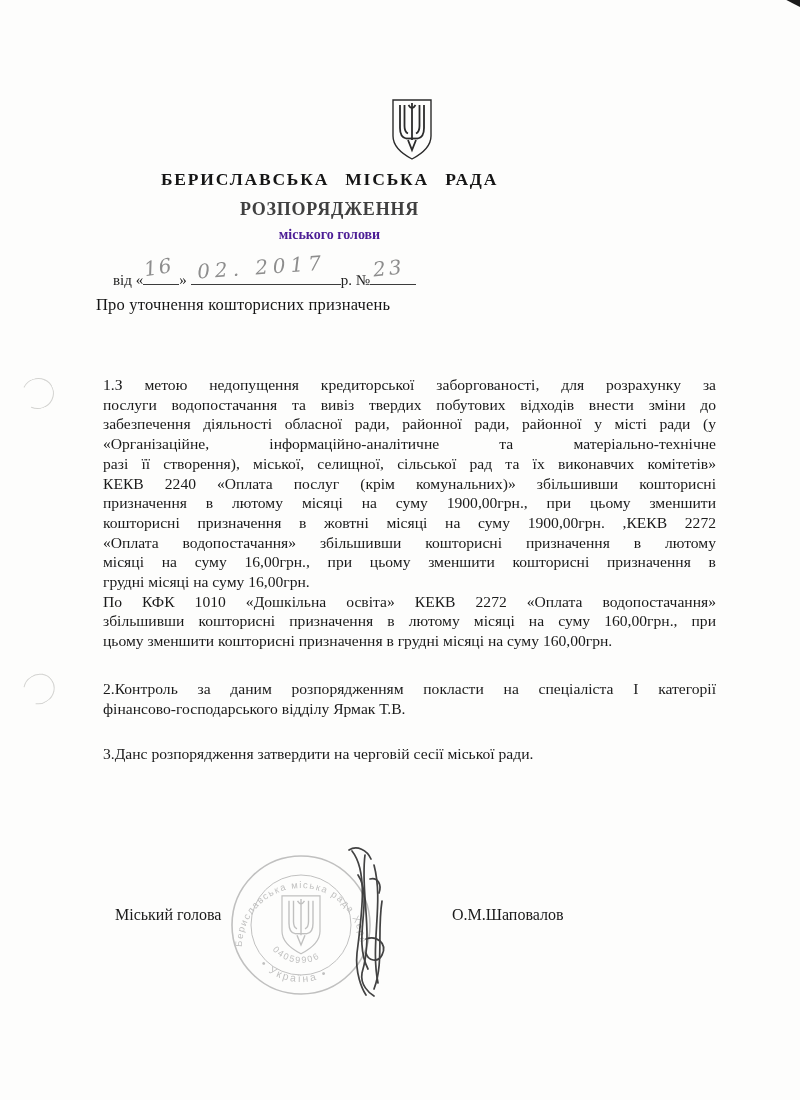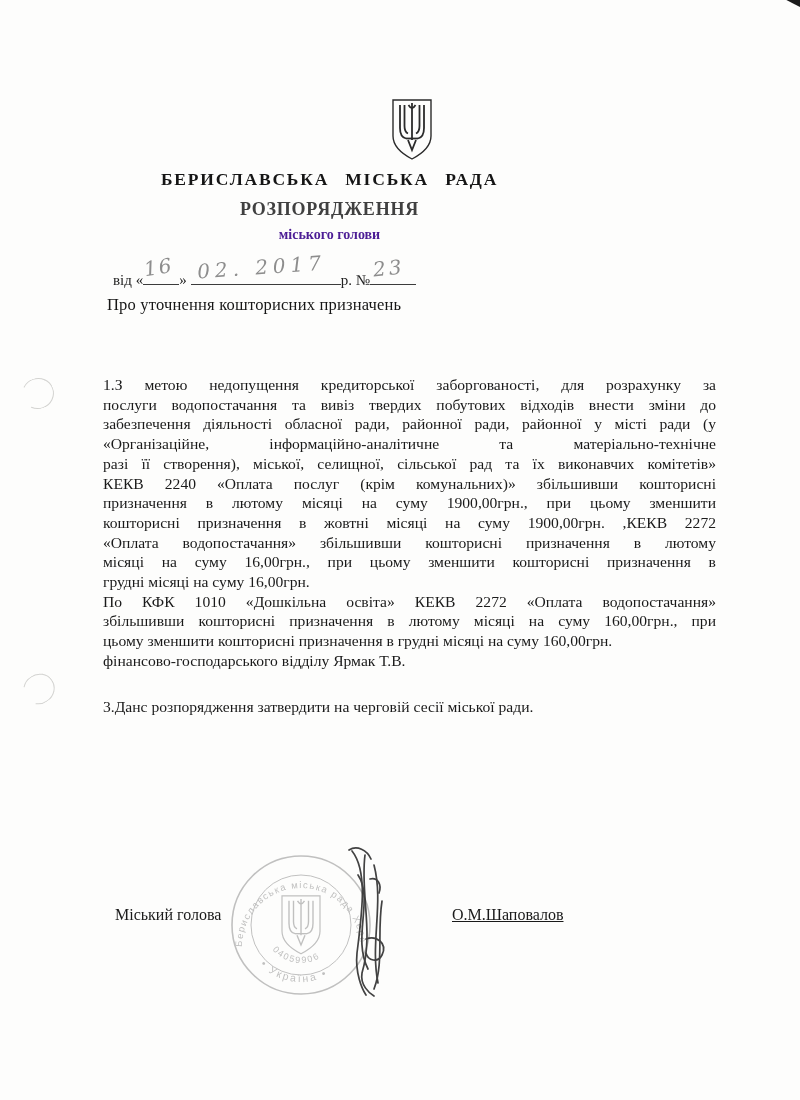--- a/index.html
+++ b/index.html
@@ -53,37 +53,37 @@
   .slot.num{width:46px;}
   .hw{
     position:absolute;font-family:"DejaVu Serif", serif;font-style:italic;
     color:#8d8d8d;white-space:nowrap;pointer-events:none;
   }
   .hw.day{left:1px;top:-14px;font-size:20px;transform:rotate(-9deg);letter-spacing:2px;}
   .hw.monthyear{left:6px;top:-14px;font-size:20px;transform:rotate(-4deg);letter-spacing:5px;}
   .hw.num{left:3px;top:-13px;font-size:20px;transform:rotate(-6deg);letter-spacing:3px;}
 
   .subject{
-    position:absolute;left:107px;top:295px;font-size:16.5px;color:#161616;letter-spacing:.2px;
+    position:absolute;left:96px;top:295px;font-size:16.5px;color:#161616;letter-spacing:.2px;
   }
 
   
   .body-text{
     position:absolute;left:103px;top:375px;width:613px;
     font-size:15.6px;line-height:19.7px;color:#1a1a1a;
   }
   .line{text-align:justify;}
   .line.j{text-align-last:justify;}
   .line.l{text-align-last:left;}
   .line.gap28{margin-top:28px;}
   .line.gap26{margin-top:26px;}
 
   
   .sig-position{position:absolute;left:115px;top:906px;font-size:16px;color:#1a1a1a;}
-  .sig-name{position:absolute;left:452px;top:906px;font-size:16px;color:#1a1a1a;text-decoration:underline;}
+  .sig-name{position:absolute;left:452px;top:906px;font-size:16px;color:#1a1a1a;}
 
   .stamp{position:absolute;left:228px;top:852px;width:146px;height:146px;opacity:.55;}
   .scribble{position:absolute;left:322px;top:843px;width:96px;height:160px;}
 </style>
 </head>
 <body>
 
 <div class="page">
 
   <div class="corner-mark"></div>
@@ -142,20 +142,21 @@
       <div class="line j">місяці на суму 16,00грн., при цьому зменшити кошторисні призначення в</div>
 
       <div class="line l">грудні місяці на суму 16,00грн.</div>
 
       <div class="line j">По КФК 1010 «Дошкільна освіта» КЕКВ 2272 «Оплата водопостачання»</div>
 
       <div class="line j">збільшивши кошторисні призначення в лютому місяці на суму 160,00грн., при</div>
 
       <div class="line l">цьому зменшити кошторисні призначення в грудні місяці на суму 160,00грн.</div>
 
+      <div class="line j gap28">2.Контроль за даним розпорядженням покласти на спеціаліста І категорії</div>
 
       <div class="line l">фінансово-господарського відділу Ярмак Т.В.</div>
 
       <div class="line l gap26">3.Данс розпорядження затвердити на черговій сесії міської ради.</div>
     </div>
 
   <div class="sig-position">Міський голова</div>
   <div class="sig-name">О.М.Шаповалов</div>
 
   <div class="stamp">

